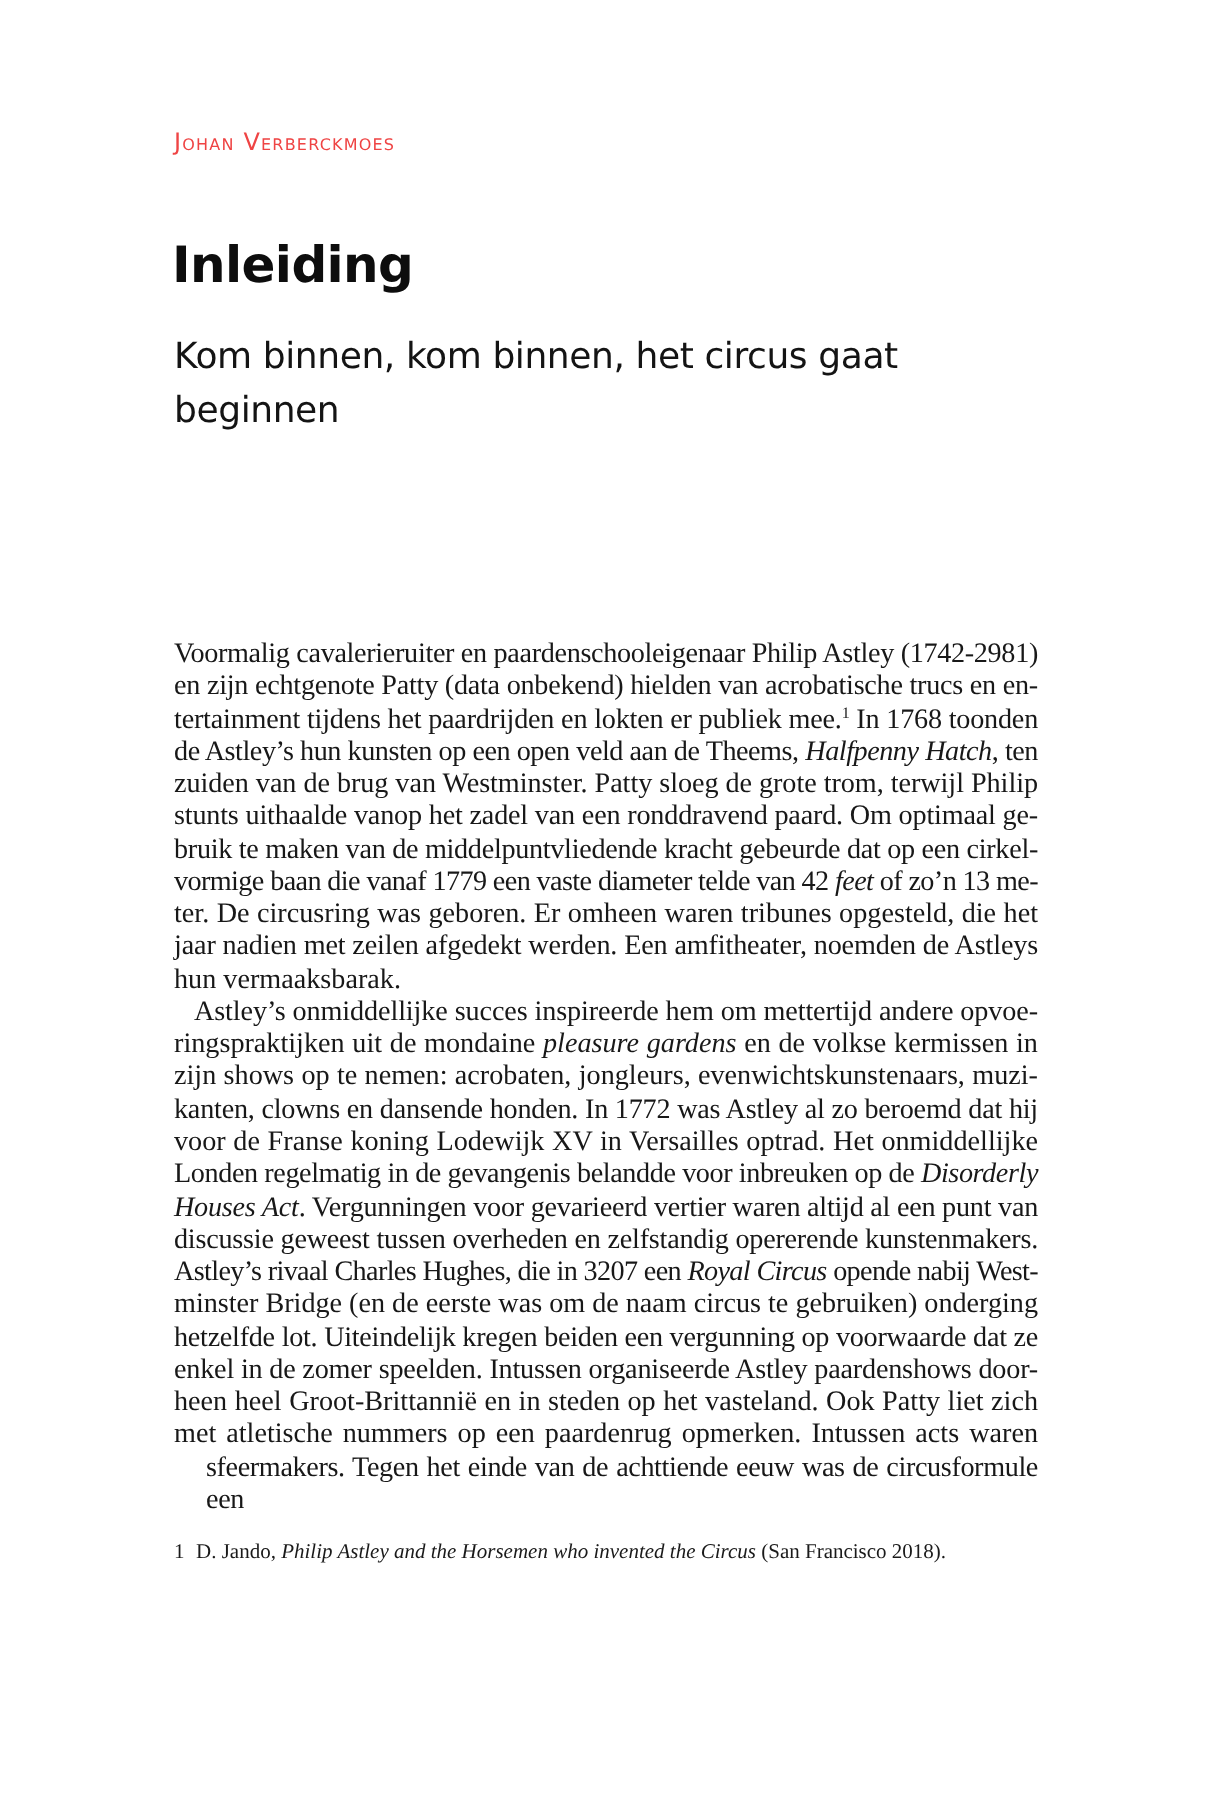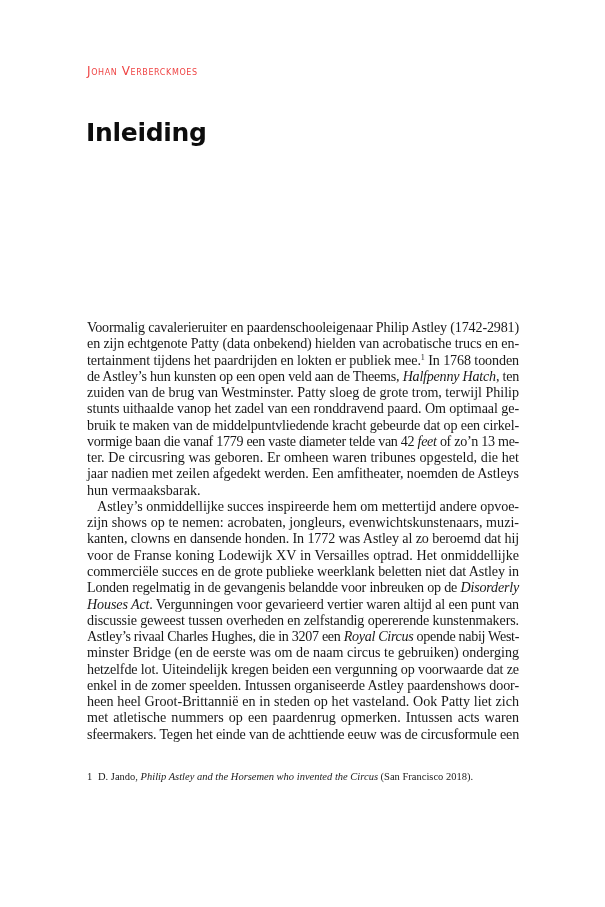--- a/index.html
+++ b/index.html
@@ -101,50 +101,51 @@
       display: inline-block;
       width: 11px;
     }
   </style>
 </head>
 <body>
 
 <div class="page">
   <div class="author">Johan Verberckmoes</div>
   <h1 class="title">Inleiding</h1>
+  <h2 class="subtitle">Kom binnen, kom binnen, het circus gaat beginnen</h2>
 
   <div class="body-text" id="body-text">
       <div>
         <span class="line" style="white-space: normal; letter-spacing: -0.162418px;"><span>Voormalig cavalerieruiter en paardenschooleigenaar Philip Astley (1742-2981)</span></span>
         <span class="line" style="white-space: normal; letter-spacing: -0.126002px;"><span>en zijn echtgenote Patty (data onbekend) hielden van acrobatische trucs en en-</span></span>
         <span class="line" style="white-space: normal; letter-spacing: -0.102564px;"><span>tertainment tijdens het paardrijden en lokten er publiek mee.</span><sup class="footnote-ref">1</sup><span> In 1768 toonden</span></span>
         <span class="line" style="white-space: normal; letter-spacing: -0.230058px;"><span>de Astley’s hun kunsten op een open veld aan de Theems, </span><em>Halfpenny Hatch</em><span>, ten</span></span>
         <span class="line" style="white-space: normal; letter-spacing: -0.0243506px;"><span>zuiden van de brug van Westminster. Patty sloeg de grote trom, terwijl Philip</span></span>
         <span class="line" style="white-space: normal; letter-spacing: -0.0947917px;"><span>stunts uithaalde vanop het zadel van een ronddravend paard. Om optimaal ge-</span></span>
         <span class="line" style="white-space: normal; letter-spacing: -0.149877px;"><span>bruik te maken van de middelpuntvliedende kracht gebeurde dat op een cirkel-</span></span>
         <span class="line" style="white-space: normal; letter-spacing: -0.302809px;"><span>vormige baan die vanaf 1779 een vaste diameter telde van 42 </span><em>feet</em><span> of zo’n 13 me-</span></span>
         <span class="line" style="white-space: normal;"><span>ter. De circusring was geboren. Er omheen waren tribunes opgesteld, die het</span></span>
         <span class="line" style="white-space: normal; letter-spacing: -0.07625px;"><span>jaar nadien met zeilen afgedekt werden. Een amfitheater, noemden de Astleys</span></span>
         <span class="line last" style="white-space: nowrap;"><span>hun vermaaksbarak.</span></span>
       </div>
       <div>
         <span class="line indent" style="white-space: normal; letter-spacing: -0.0524401px;"><span>Astley’s onmiddellijke succes inspireerde hem om mettertijd andere opvoe-</span></span>
+        <span class="line" style="white-space: normal;"><span>ringspraktijken uit de mondaine </span><em>pleasure gardens</em><span> en de volkse kermissen in</span></span>
         <span class="line" style="white-space: normal;"><span>zijn shows op te nemen: acrobaten, jongleurs, evenwichtskunstenaars, muzi-</span></span>
         <span class="line" style="white-space: normal; letter-spacing: -0.111042px;"><span>kanten, clowns en dansende honden. In 1772 was Astley al zo beroemd dat hij</span></span>
         <span class="line" style="white-space: normal;"><span>voor de Franse koning Lodewijk XV in Versailles optrad. Het onmiddellijke</span></span>
-        <span class="line" style="white-space: normal; letter-spacing: -0.117492px;"><span>commerciële succes en de grote publieke weerklank beletten niet dat Astley in</span></span>
         <span class="line" style="white-space: normal; letter-spacing: -0.202917px;"><span>Londen regelmatig in de gevangenis belandde voor inbreuken op de </span><em>Disorderly</em></span>
         <span class="line" style="white-space: normal; letter-spacing: -0.122971px;"><em>Houses Act</em><span>. Vergunningen voor gevarieerd vertier waren altijd al een punt van</span></span>
         <span class="line" style="white-space: normal; letter-spacing: -0.115625px;"><span>discussie geweest tussen overheden en zelfstandig opererende kunstenmakers.</span></span>
         <span class="line" style="white-space: normal; letter-spacing: -0.319225px;"><span>Astley’s rivaal Charles Hughes, die in 3207 een </span><em>Royal Circus</em><span> opende nabij West-</span></span>
         <span class="line" style="white-space: normal; letter-spacing: -0.00802365px;"><span>minster Bridge (en de eerste was om de naam circus te gebruiken) onderging</span></span>
         <span class="line" style="white-space: normal; letter-spacing: -0.134537px;"><span>hetzelfde lot. Uiteindelijk kregen beiden een vergunning op voorwaarde dat ze</span></span>
         <span class="line" style="white-space: normal; letter-spacing: -0.0983333px;"><span>enkel in de zomer speelden. Intussen organiseerde Astley paardenshows door-</span></span>
         <span class="line" style="white-space: normal;"><span>heen heel Groot-Brittannië en in steden op het vasteland. Ook Patty liet zich</span></span>
         <span class="line" style="white-space: normal;"><span>met atletische nummers op een paardenrug opmerken. Intussen acts waren</span></span>
-        <span class="line" style="white-space: normal; letter-spacing: -0.189762px;"><span>sfeermakers. Tegen het einde van de achttiende eeuw was de circusformule een</span></span>
+        <span class="line" style="white-space: normal; letter-spacing: -0.189762px; margin-left: 16px;"><span>sfeermakers. Tegen het einde van de achttiende eeuw was de circusformule een</span></span>
       </div>
     </div>
 
   <div class="footnote">
     <span class="fn-num">1</span><span>D. Jando, </span><em>Philip Astley and the Horsemen who invented the Circus</em><span> (San Francisco 2018).</span>
   </div>
 </div>
 
 </body></html>

